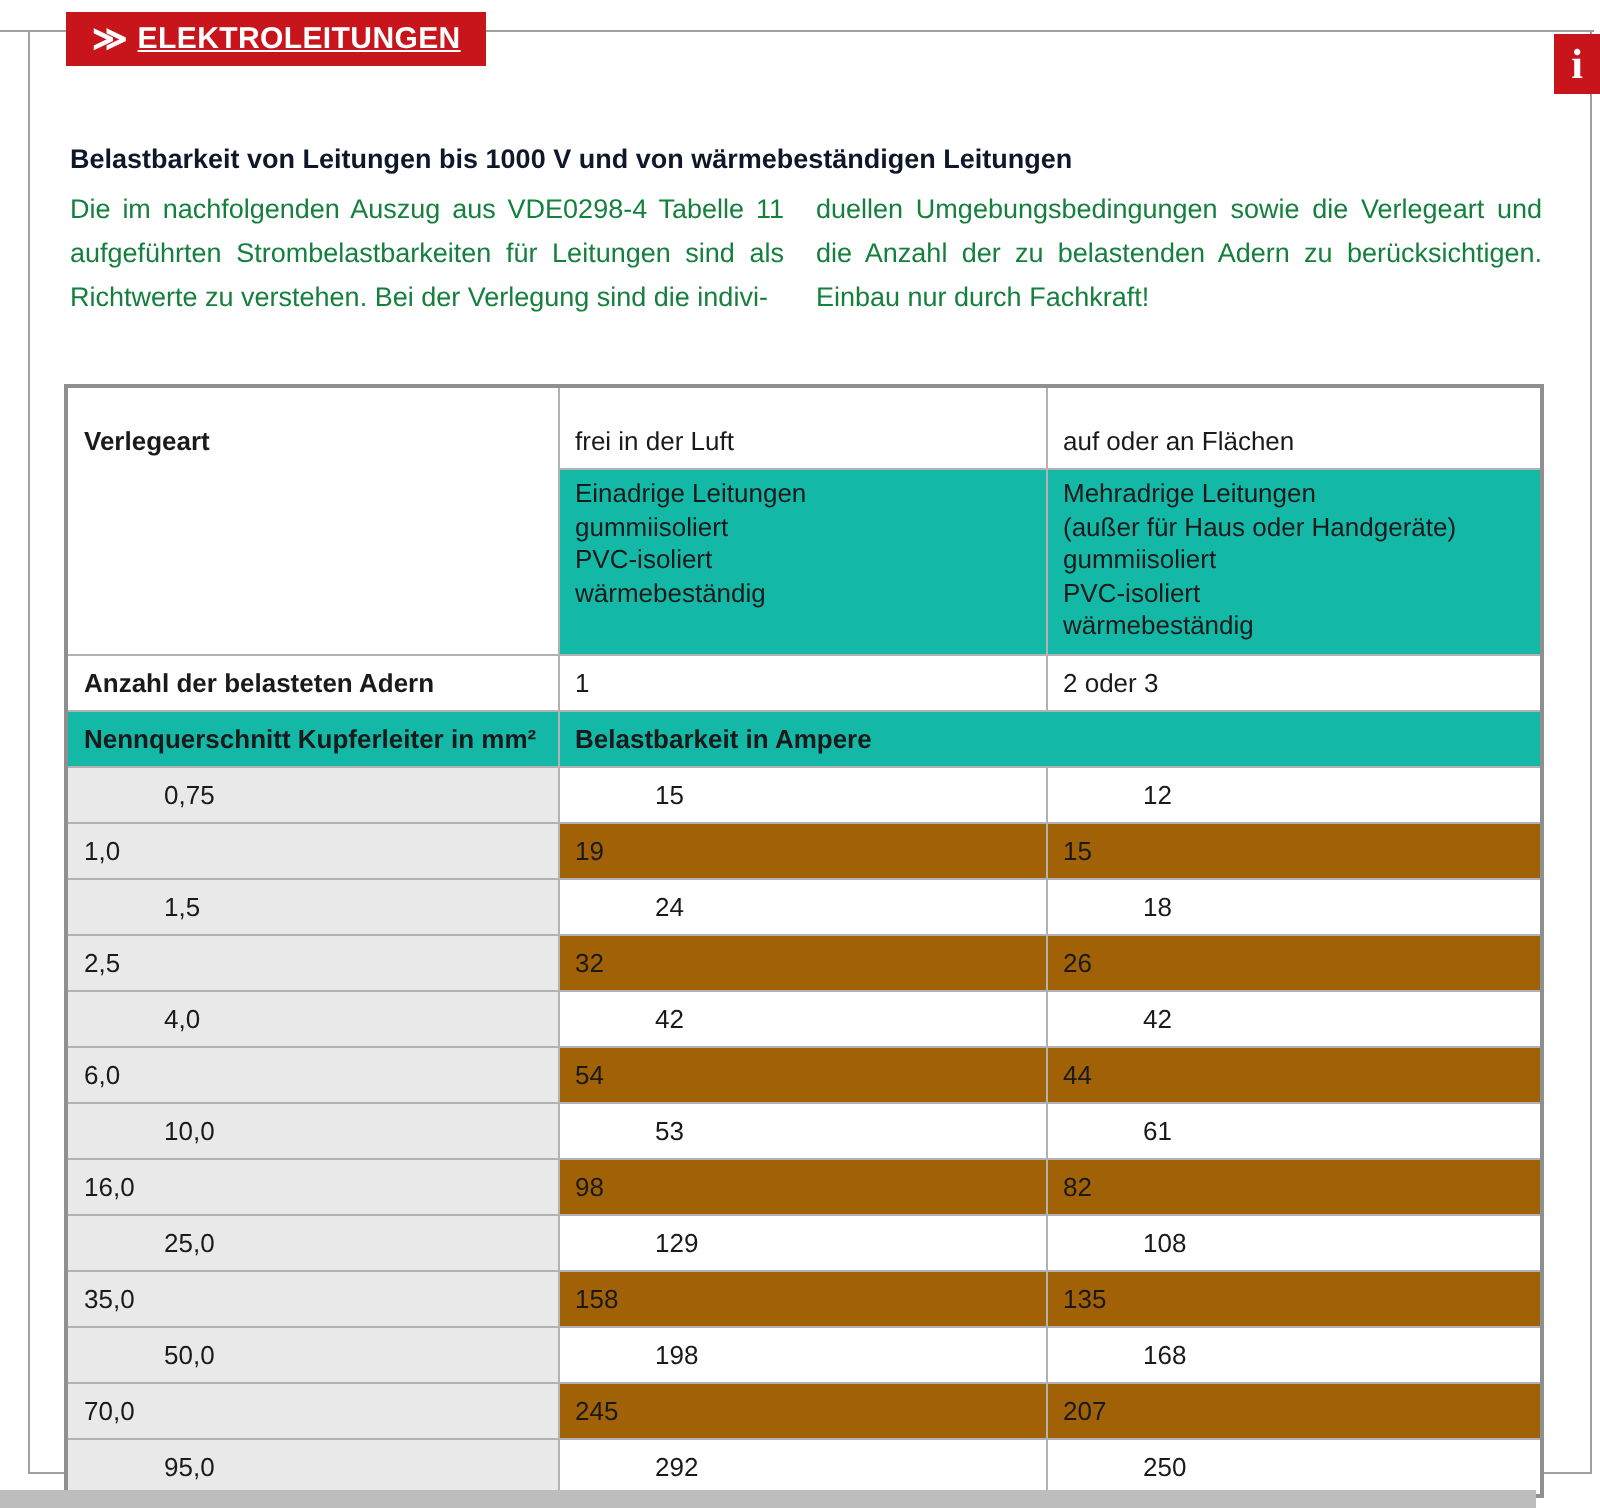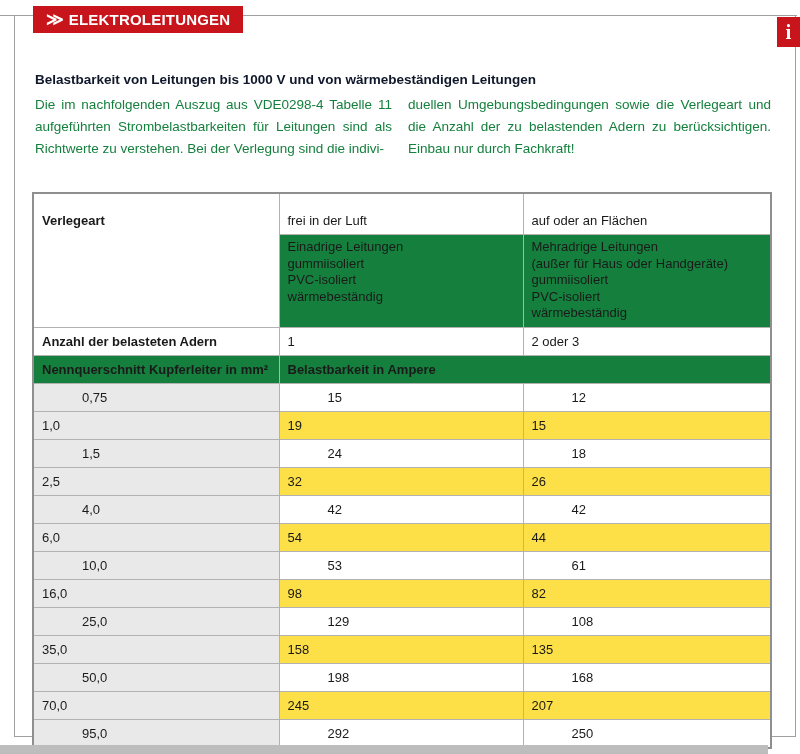--- a/index.html
+++ b/index.html
@@ -14,21 +14,21 @@
     position:absolute; left:14px; top:15px; width:782px; height:722px;
     border:1px solid #a0a0a0; border-top:none; box-sizing:border-box;
   }
   
   .banner {
     position:absolute; left:33px; top:6px; height:27px; min-width:206px;
     background:#c8141b; color:#ffffff; display:flex; align-items:center;
     padding:0 13px; box-sizing:border-box; z-index:3;
   }
   .banner .chev { font-weight:bold; font-size:17px; margin-right:7px; letter-spacing:-2px; }
-  .banner .ttl  { font-weight:bold; font-size:15px; letter-spacing:0.2px; }
+  .banner .ttl  { font-weight:bold; font-size:15px; letter-spacing:0.2px;text-decoration:underline; }
   
   .info-badge {
     position:absolute; left:777px; top:17px; width:23px; height:30px;
     background:#c8141b; color:#ffffff; z-index:3;
     display:flex; align-items:center; justify-content:center;
     font-family:"Liberation Serif", serif; font-weight:bold; font-size:21px;
   }
   
   .intro-heading {
     position:absolute; left:35px; top:72px; width:740px; margin:0;
@@ -47,27 +47,27 @@
     border:2px solid #8f8f8f;
     font-size:13px; color:#1a1a1a;
   }
   .data-table td {
     border:1px solid #b2b2b2; box-sizing:border-box;
     padding:5px 8px; vertical-align:top; background:#ffffff;
     line-height:17px;
   }
   .data-table .b { font-weight:bold; }
   .data-table .pre { white-space:pre-line; line-height:16.5px; padding-top:4px; }
-  .data-table .bg-gray { background:#15803d; }
+  .data-table .bg-gray { background:#14b8a6; }
   tr.h-row1 td { height:30px; padding-top:18px; }
   tr.h-row2 td { height:90px; }
   tr.h-row3 td { height:26px; }
   tr.h-row4 td { height:25px; }
   .data-table tr.row-even td { background:#ffffff;padding-left:48px; }
-  .data-table tr.row-odd  td { background:#fde047; }
+  .data-table tr.row-odd  td { background:#a16207; }
   .data-table tr.row-even td:first-child,
   .data-table tr.row-odd  td:first-child { background:#e9e9e9; }
   .data-table tr.data-row td { height:27px; }
   
   .bottom-bar { position:absolute; left:0; top:745px; width:768px; height:9px; background:#bdbdbd; }
 </style>
 </head>
 <body>
 
 <div>

